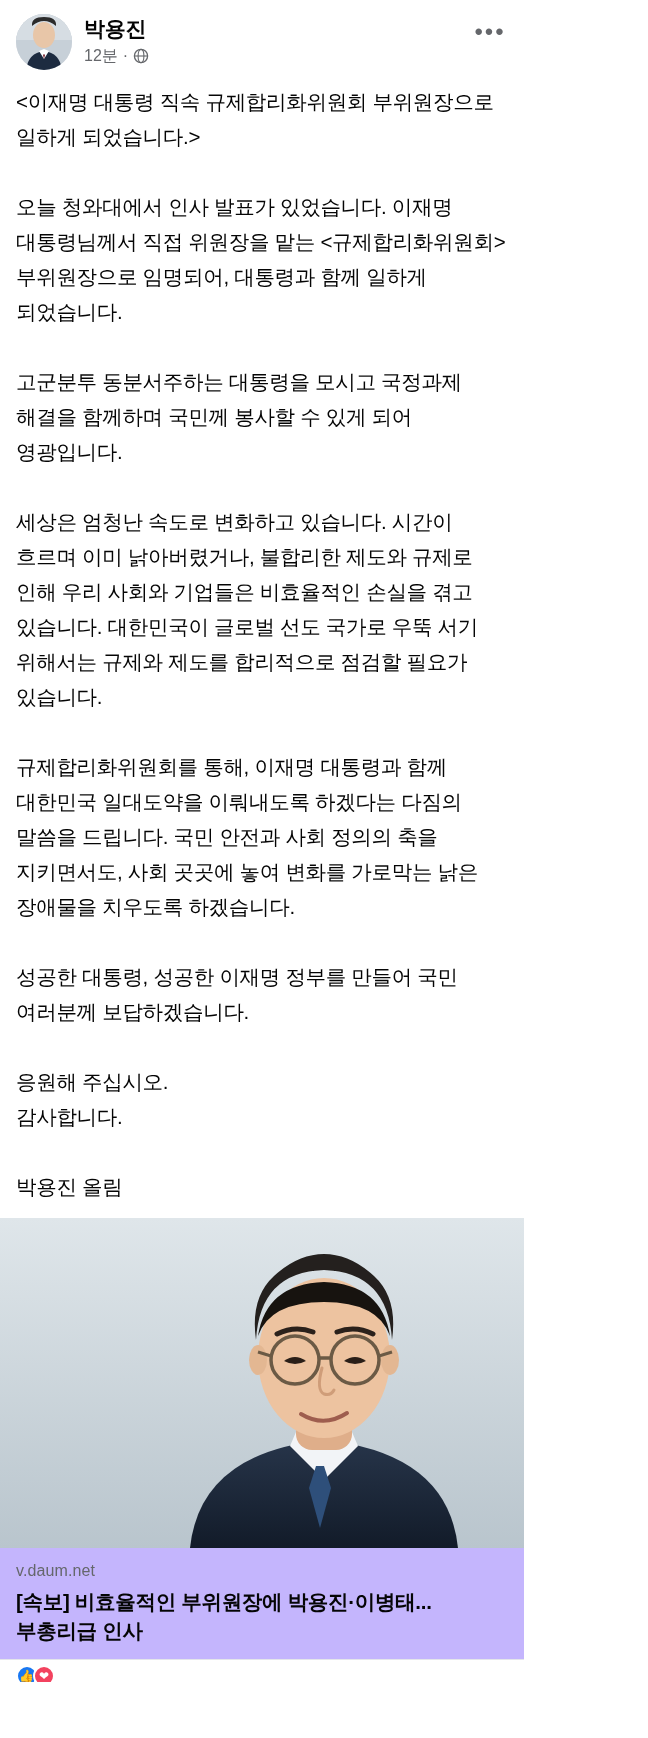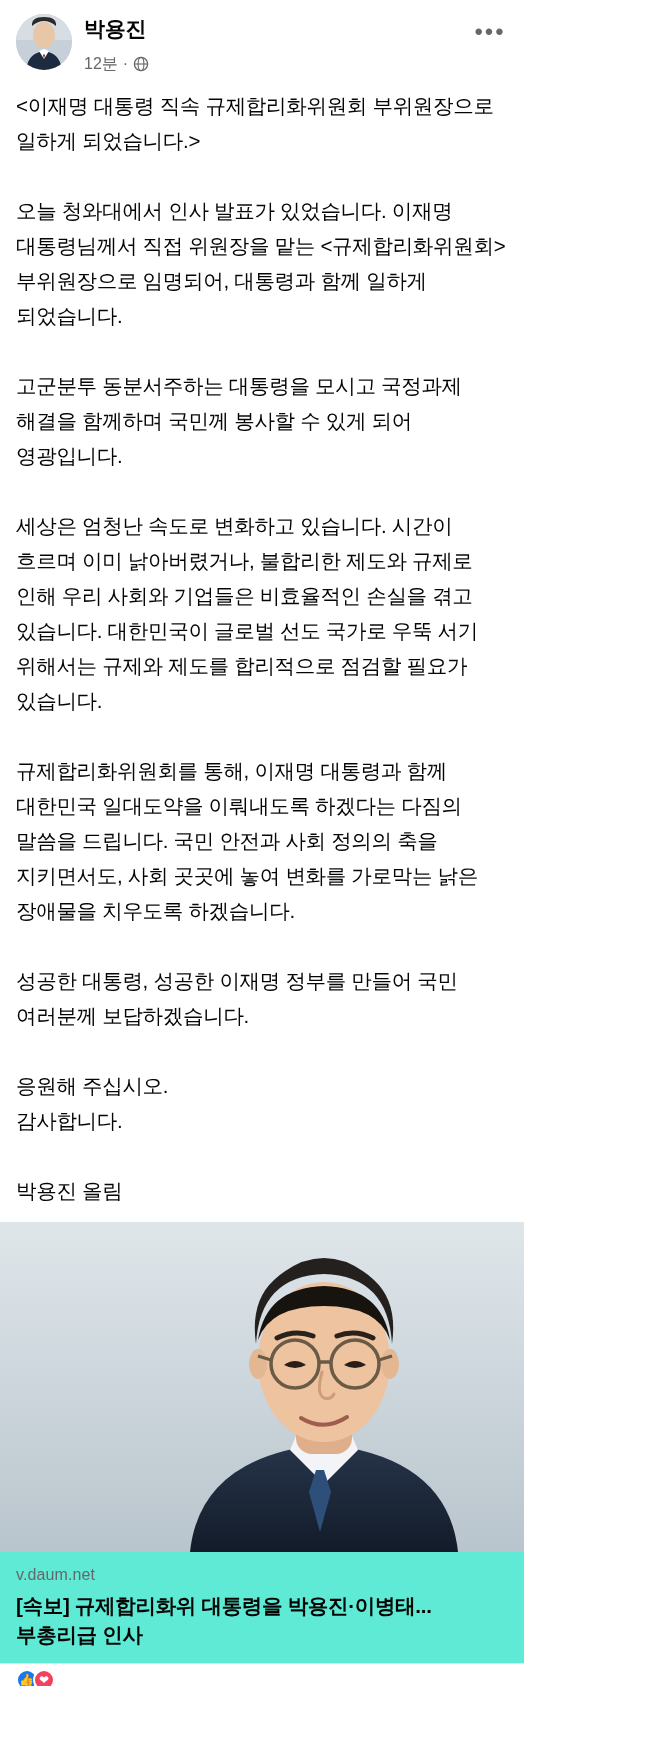--- a/index.html
+++ b/index.html
@@ -46,21 +46,21 @@
   .author-name {
     font-size: 21px;
     font-weight: bold;
     line-height: 26px;
     color: #050505;
     letter-spacing: -0.2px;
   }
   .meta-row {
     display: flex;
     align-items: center;
-    margin-top: 12px;
+    margin-top: 4px;
     color: #65676b;
     font-size: 16px;
     line-height: 20px;
   }
   .meta-sep { margin: 0 5px; }
   .globe-icon { display: inline-flex; align-items: center; }
   .globe-icon svg { display: block; }
   .more-btn {
     flex: 0 0 auto;
     width: 36px;
@@ -112,21 +112,21 @@
     display: flex;
     align-items: center;
     justify-content: center;
     font-size: 19px;
     font-weight: bold;
     font-family: "Liberation Serif", serif;
     box-shadow: 0 1px 3px rgba(0,0,0,0.3);
     cursor: pointer;
   }
   .attachment-info {
-    background: #5eead4;
+    background: #c4b5fd;
     padding: 12px 16px 14px 16px;
   }
   .attachment-domain {
     font-size: 16px;
     color: #65676b;
     line-height: 22px;
     letter-spacing: 0.1px;
   }
   .attachment-title {
     margin-top: 5px;
@@ -256,21 +256,21 @@
         <path d="M344 143 q11 -8 22 0 q-11 6 -22 0z" fill="#2a1f18"></path>
 
         <path d="M322 150 q-6 22 2 26 q7 2 10 -4" stroke="#cf9d79" stroke-width="3" fill="none" stroke-linecap="round"></path>
 
         <path d="M301 196 q23 14 46 -1" stroke="#9e5d4e" stroke-width="4" fill="none" stroke-linecap="round"></path>
       </svg>
       <div class="info-badge">i</div>
     </div>
     <div class="attachment-info">
       <div class="attachment-domain">v.daum.net</div>
-      <div class="attachment-title">[속보] 규제합리화위 대통령을 박용진·이병태...부총리급 인사</div>
+      <div class="attachment-title">[속보] 비효율적인 부위원장에 박용진·이병태...부총리급 인사</div>
     </div>
   </div>
 
   <div class="reactions">
     <div class="reaction-icons">
       <span class="reaction-pill reaction-like">👍</span>
       <span class="reaction-pill reaction-love">❤</span>
     </div>
   </div>
 

